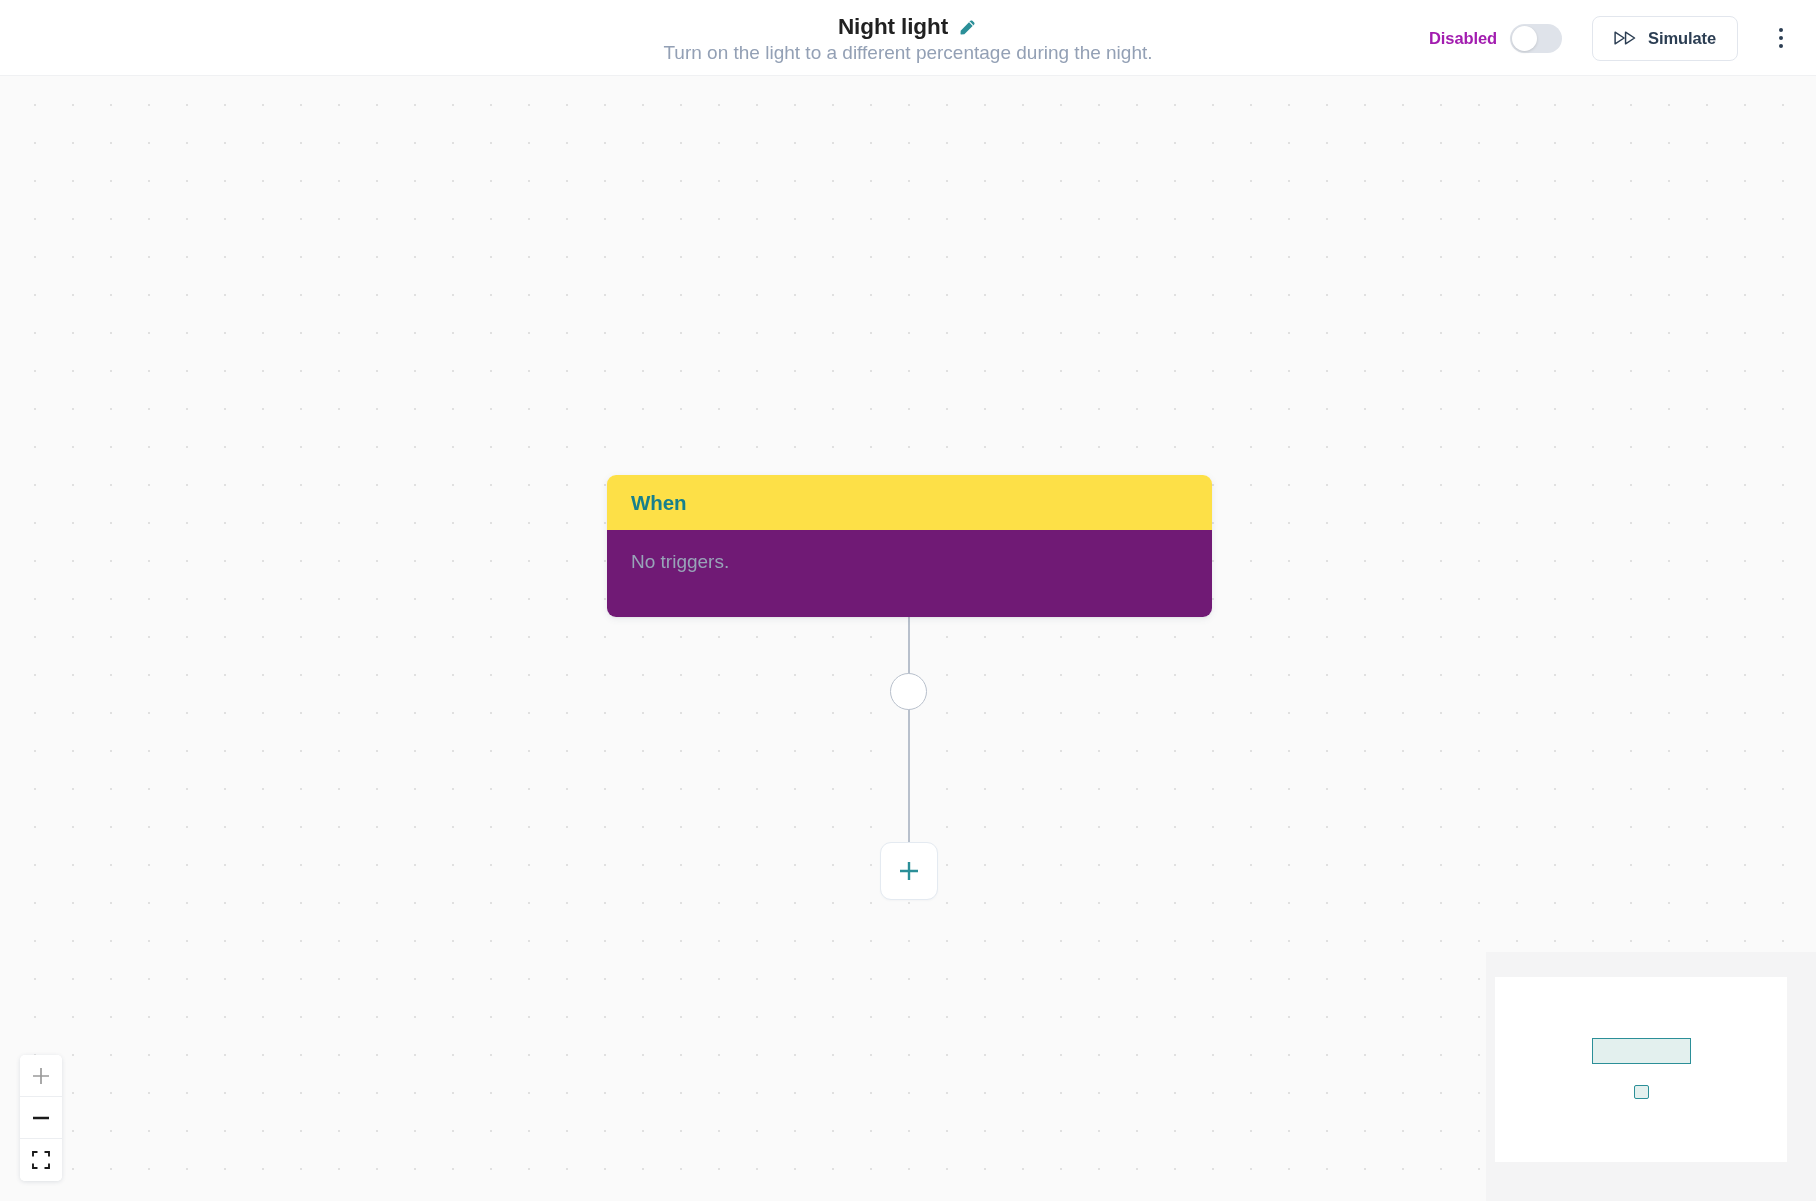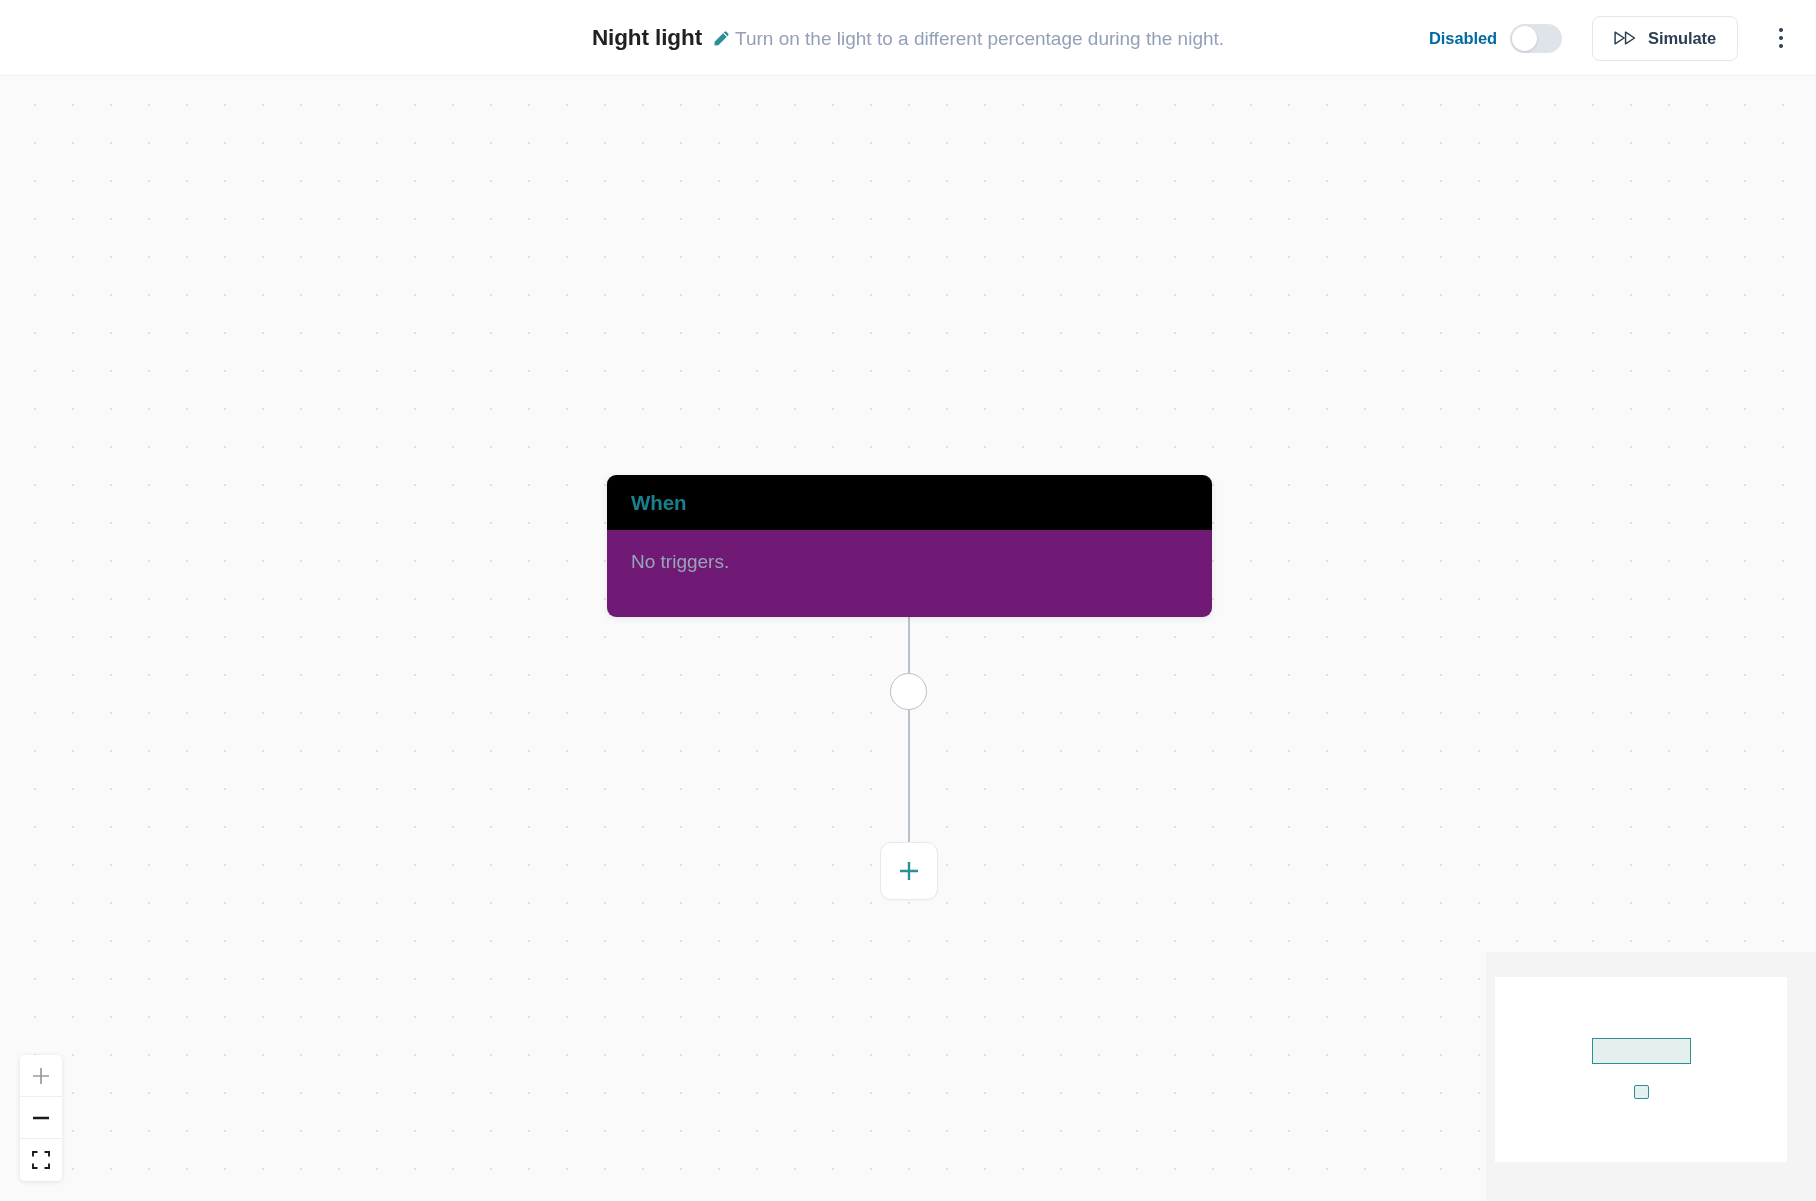--- a/index.html
+++ b/index.html
@@ -28,20 +28,21 @@
     background: #ffffff;
     border-bottom: 1px solid #f0f1f3;
     z-index: 40;
   }
 
   .header-center {
     position: absolute;
     left: 0; right: 0; top: 0;
     height: 76px;
     display: flex;
+    flex-direction: column;
     align-items: center;
     justify-content: center;
     gap: 3px;
     pointer-events: none;
   }
 
   .title-row {
     display: flex;
     align-items: center;
     gap: 9px;
@@ -85,21 +86,21 @@
   .toggle-wrap {
     display: flex;
     align-items: center;
     gap: 13px;
     margin-right: 30px;
   }
 
   .toggle-label {
     font-size: 16.5px;
     font-weight: bold;
-    color: #0369a1;
+    color: #a21caf;
     letter-spacing: -0.1px;
   }
 
   .toggle-switch {
     position: relative;
     width: 52px;
     height: 29px;
     border-radius: 15px;
     background: #dfe3ea;
     cursor: pointer;
@@ -178,21 +179,21 @@
     height: 142px;
     border-radius: 9px;
     background: #ffffff;
     box-shadow: 0 2px 7px rgba(80, 95, 120, 0.10), 0 1px 2px rgba(80,95,120,0.06);
     overflow: hidden;
     cursor: pointer;
   }
 
   .when-header {
     height: 55px;
-    background: #000000;
+    background: #fde047;
     display: flex;
     align-items: center;
     padding: 0 24px;
   }
 
   .when-header-label {
     font-size: 20.5px;
     font-weight: bold;
     color: #18808c;
     letter-spacing: -0.1px;

